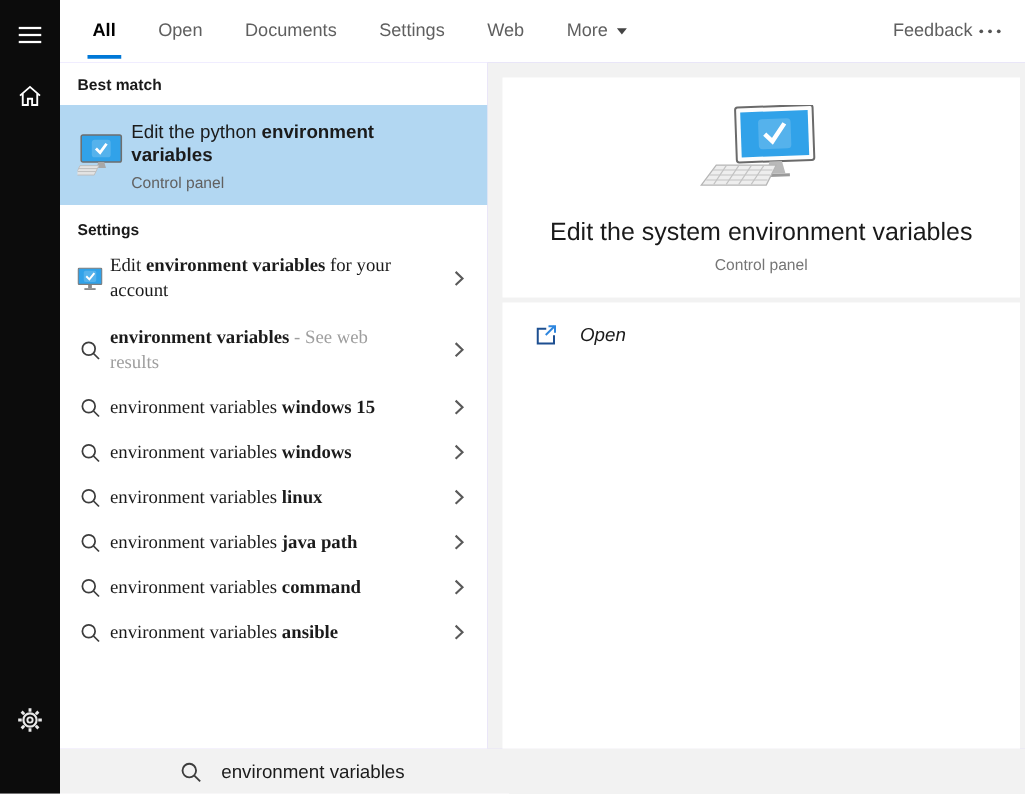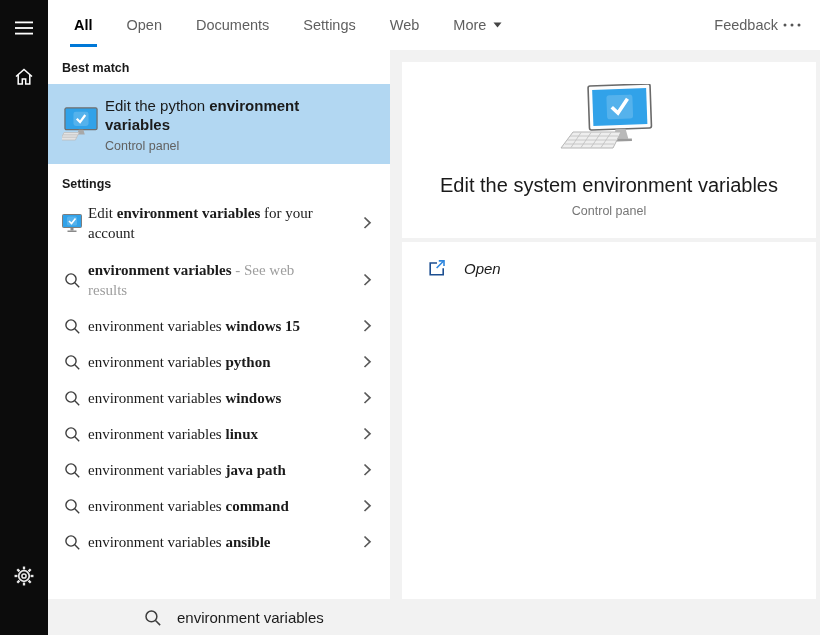--- a/index.html
+++ b/index.html
@@ -226,33 +226,20 @@
               </svg>
             </span>
           <div class="row-text"><span>environment variables </span><span class="b">windows 15</span></div>
           <span class="chev">
               <svg width="9" height="14" viewBox="0 0 9 14">
                 <use href="#def-chevron"></use>
               </svg>
             </span>
         </div>
 
-        <div class="row web-row">
-          <span class="icon">
-              <svg width="16" height="16" viewBox="0 0 16 16">
-                <use href="#def-search"></use>
-              </svg>
-            </span>
-          <div class="row-text"><span>environment variables </span><span class="b">python</span></div>
-          <span class="chev">
-              <svg width="9" height="14" viewBox="0 0 9 14">
-                <use href="#def-chevron"></use>
-              </svg>
-            </span>
-        </div>
 
         <div class="row web-row">
           <span class="icon">
               <svg width="16" height="16" viewBox="0 0 16 16">
                 <use href="#def-search"></use>
               </svg>
             </span>
           <div class="row-text"><span>environment variables </span><span class="b">windows</span></div>
           <span class="chev">
               <svg width="9" height="14" viewBox="0 0 9 14">

